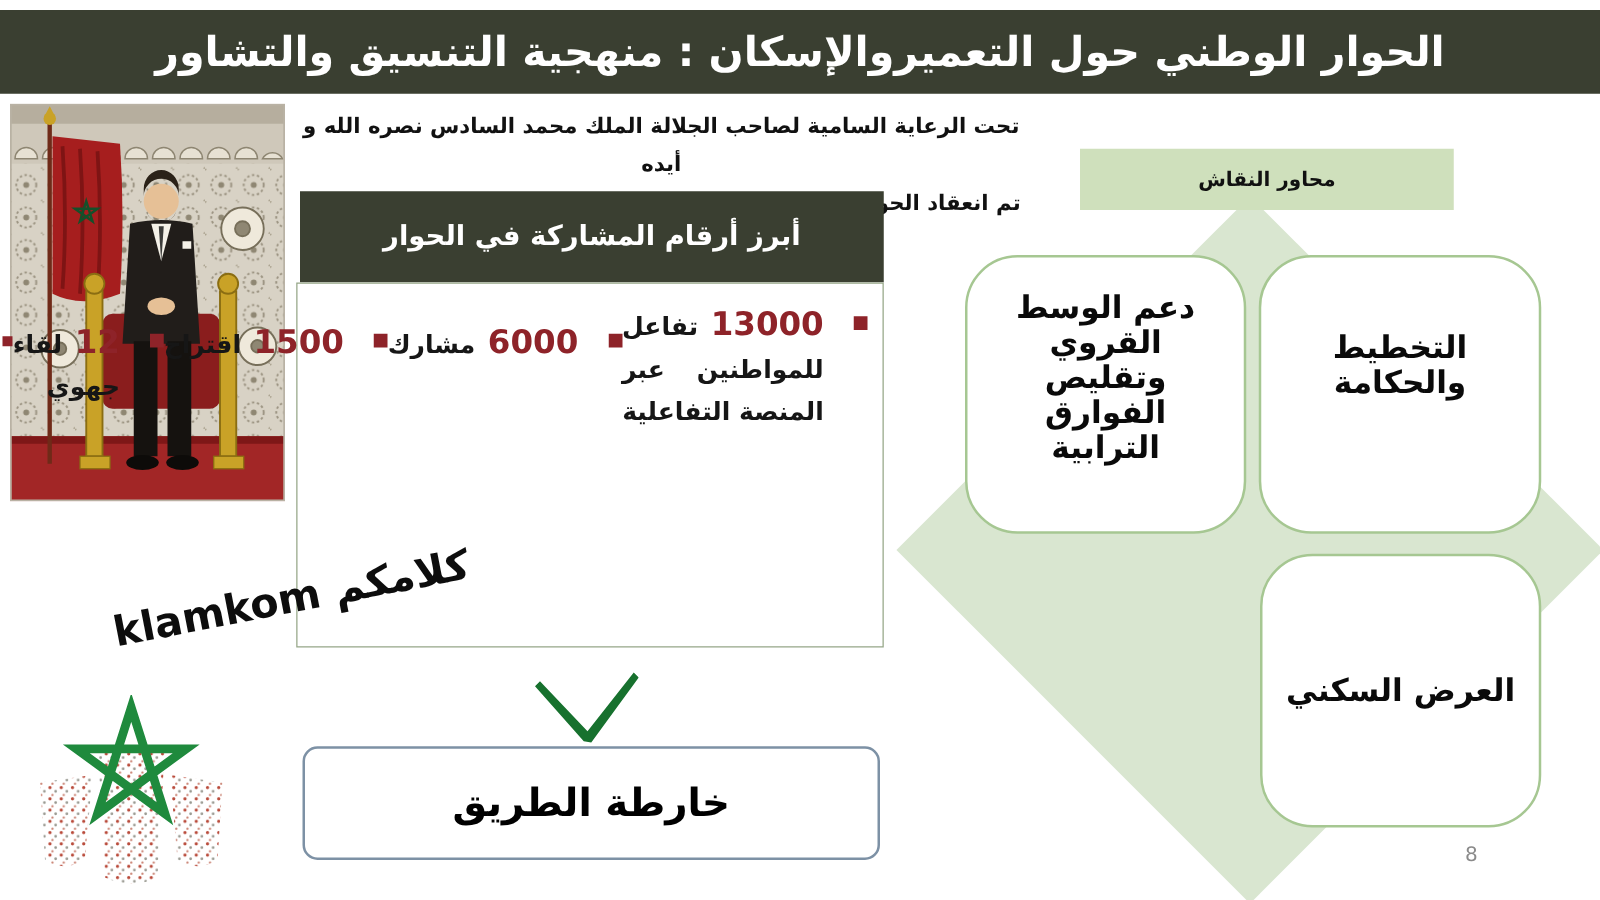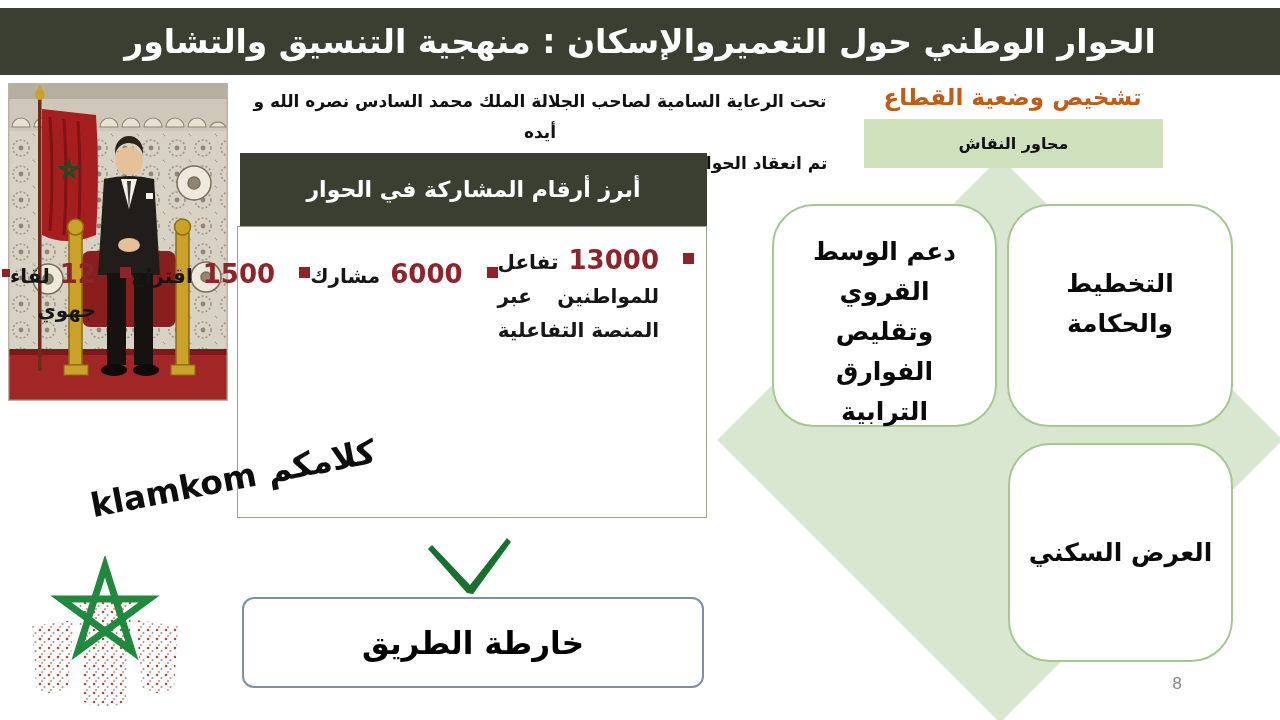--- a/index.html
+++ b/index.html
@@ -15,21 +15,21 @@
 
   
   .titlebar{position:absolute;left:0;top:8px;width:1280px;height:67px;
     background:var(--header_bg);display:flex;align-items:center;justify-content:center;}
   .titlebar .title{color:#fff;font-weight:bold;font-size:33px;direction:rtl;white-space:nowrap;}
 
   
   .portrait{position:absolute;left:8px;top:83px;width:220px;height:318px;}
 
   
-  .patronage{position:absolute;left:240px;top:86px;width:600px;direction:rtl;
+  .patronage{position:absolute;left:229px;top:86px;width:600px;direction:rtl;
     text-align:center;font-weight:bold;font-size:17px;color:#111;line-height:31px;}
 
   
   .sector-label{position:absolute;left:860px;top:84px;width:305px;text-align:center;
     direction:rtl;color:var(--accent_orange);font-weight:bold;font-size:23px;}
   .axes-label{position:absolute;left:864px;top:119px;width:299px;height:49px;
     background:var(--green_box);display:flex;align-items:center;justify-content:center;
     direction:rtl;font-weight:bold;font-size:16px;color:#111;z-index:3;}
 
   
@@ -59,21 +59,21 @@
     border:2px solid var(--roadmap_border);border-radius:12px;display:flex;
     align-items:center;justify-content:center;direction:rtl;font-weight:bold;
     font-size:31px;color:#000;z-index:2;}
 
   
   .diamond{position:absolute;left:800px;top:240px;width:400px;height:400px;
     background:var(--diamond_green);transform:rotate(45deg);z-index:0;}
   .axis-box{position:absolute;background:#fff;border:2px solid var(--axis_border);
     border-radius:42px;display:flex;align-items:center;justify-content:center;
     direction:rtl;text-align:center;font-weight:bold;font-size:25px;color:#0a0a0a;
-    line-height:40px;z-index:1;padding:0 18px;}
+    line-height:28px;z-index:1;padding:0 18px;}
   .axis-tl{left:772px;top:204px;width:225px;height:223px;align-items:flex-start;padding-top:26px;}
   .axis-tr{left:1007px;top:204px;width:226px;height:223px;align-items:flex-start;padding-top:58px;}
   .axis-bl{left:772px;top:443px;width:221px;height:217px;}
   .axis-br{left:1008px;top:443px;width:225px;height:219px;}
 
   
   .logo{position:absolute;left:20px;top:556px;width:170px;height:164px;}
   .pagenum{position:absolute;left:1172px;top:674px;color:#8a8a8a;font-size:16px;}
 </style>
 </head>
@@ -157,21 +157,20 @@
       <ellipse cx="138" cy="287" rx="13" ry="6" fill="#0d0b09"></ellipse>
     </g>
     <rect x="0.7" y="0.7" width="218.6" height="316.6" fill="none" stroke="#b9b2a4" stroke-width="1.4"></rect>
   </svg>
 
   <div class="patronage">
     <div>تحت الرعاية السامية لصاحب الجلالة الملك محمد السادس نصره الله و أيده</div>
     <div>تم انعقاد الحوار الوطني حول التعميروالإسكان  بتاريخ 21 شتنبر 2022</div>
   </div>
 
-  <div class="sector-label">تشخيص وضعية القطاع</div>
   <div class="axes-label">محاور النقاش</div>
 
   <div class="stats-header">أبرز أرقام المشاركة في الحوار</div>
   <div class="stats-box">
     <div class="stat-item">
       <span class="bullet"></span>
       <div class="stat-line justify">
         <span class="stat-num">13000</span><span>تفاعل للمواطنين عبر المنصة التفاعلية</span>
       </div>
     </div>

